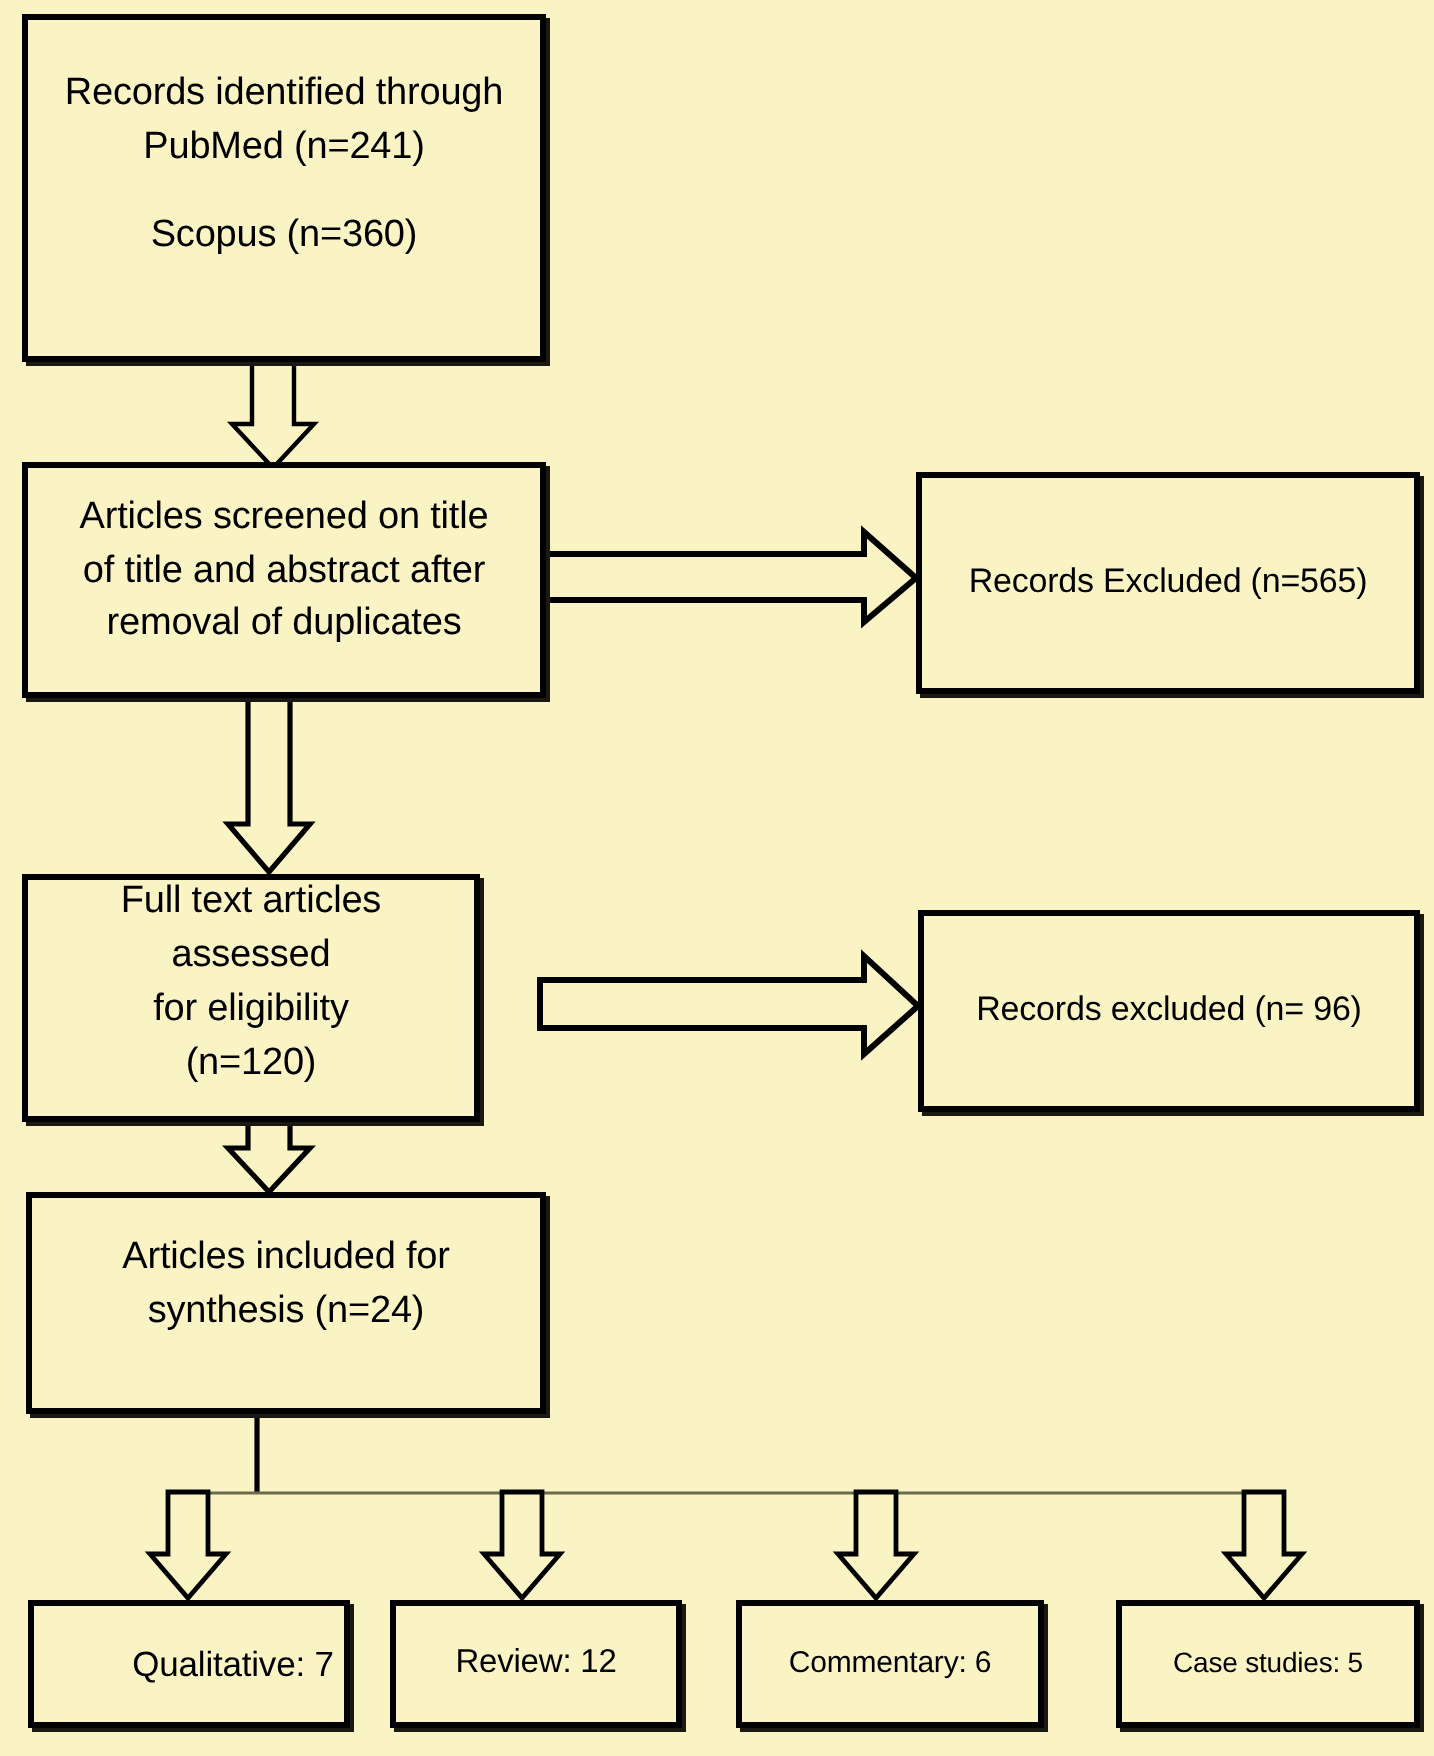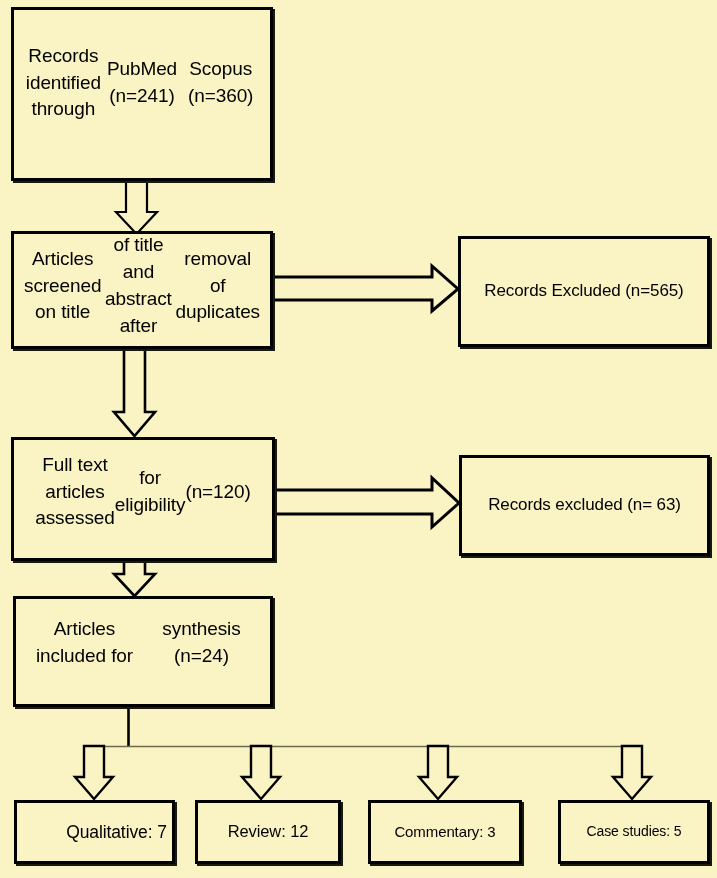--- a/index.html
+++ b/index.html
@@ -19,21 +19,21 @@
     height: 878px;
     background: #FAF3C4;
   }
   .box {
     position: absolute;
     box-sizing: border-box;
     background: #FAF3C4;
     border: 3px solid #000000;
     box-shadow: 2px 2px 0 0 #1a1a12;
     display: flex;
-    flex-direction: row;
+    flex-direction: column;
     align-items: center;
     justify-content: center;
     text-align: center;
     color: #000;
     line-height: 1.42;
     letter-spacing: -0.1px;
   }
   .box .ln {
     display: block;
     width: 100%;
@@ -48,21 +48,21 @@
     left: 11px; top: 7px; width: 262px; height: 174px;
     font-size: 19px;
     padding: 4px 10px 26px;
   }
   #box-screened {
     left: 11px; top: 231px; width: 262px; height: 118px;
     font-size: 19px;
     padding: 0 10px 8px;
   }
   #box-fulltext {
-    left: 11px; top: 437px; width: 264px; height: 124px;
+    left: 11px; top: 437px; width: 229px; height: 124px;
     font-size: 19px;
     padding: 0 26px 14px;
     align-items: center;
   }
   #box-included {
     left: 13px; top: 596px; width: 260px; height: 111px;
     font-size: 19px;
     padding: 0 10px 18px;
   }
 
@@ -143,37 +143,37 @@
   </div>
 
   <div class="box" id="box-fulltext">
     <span class="ln">Full text articles assessed</span>
     <span class="ln">for eligibility</span>
     <span class="spacer"></span>
     <span class="ln">(n=120)</span>
   </div>
 
   <div class="box" id="box-excluded-2">
-    <span class="ln">Records excluded (n= 63)</span>
+    <span class="ln">Records excluded (n= 96)</span>
   </div>
 
   <div class="box" id="box-included">
     <span class="ln">Articles included for</span>
     <span class="ln">synthesis (n=24)</span>
   </div>
 
   <div class="box outcome" id="box-qualitative">
     <span class="ln">Qualitative: 7</span>
   </div>
 
   <div class="box outcome" id="box-review">
     <span class="ln">Review:  12</span>
   </div>
 
   <div class="box outcome" id="box-commentary">
-    <span class="ln">Commentary: 3</span>
+    <span class="ln">Commentary: 6</span>
   </div>
 
   <div class="box outcome" id="box-casestudies">
     <span class="ln">Case studies: 5</span>
   </div>
 
 </div>
 
 </body></html>

